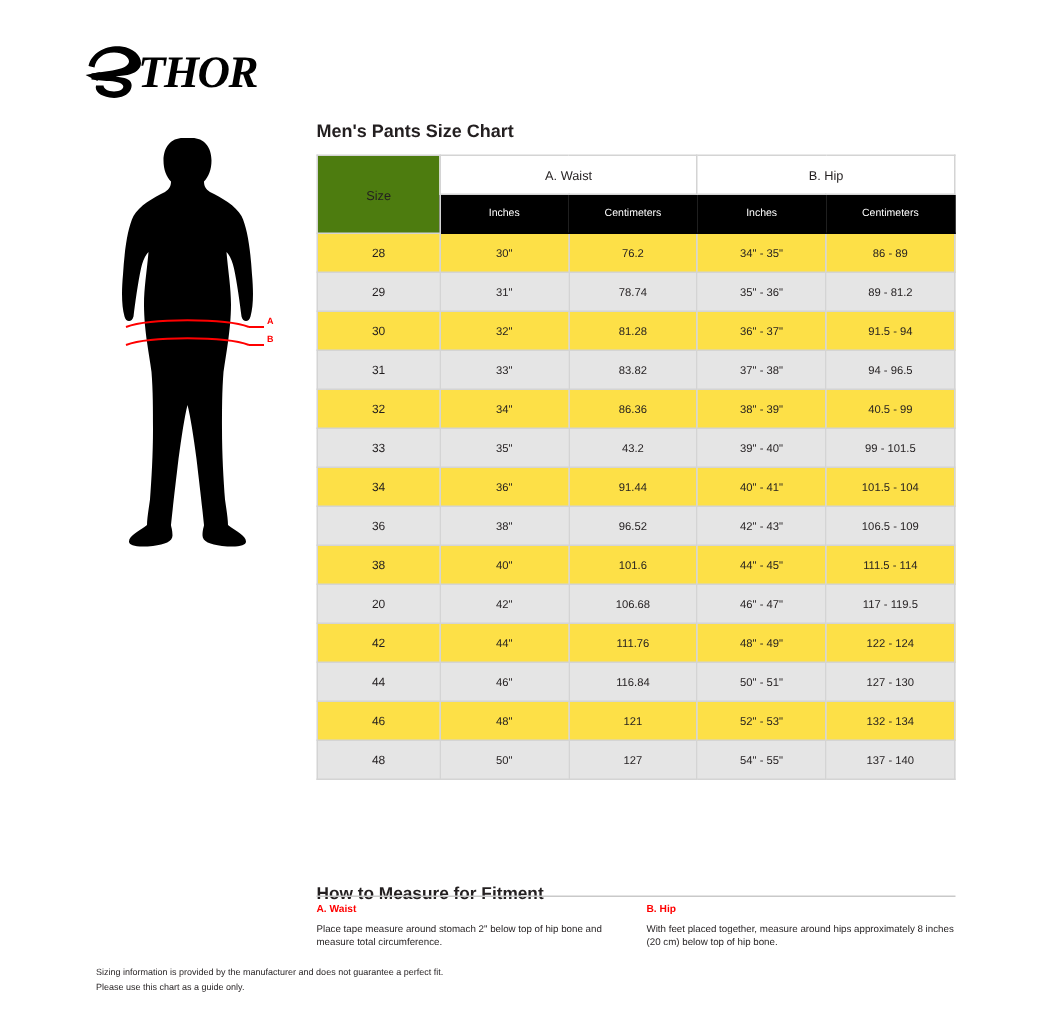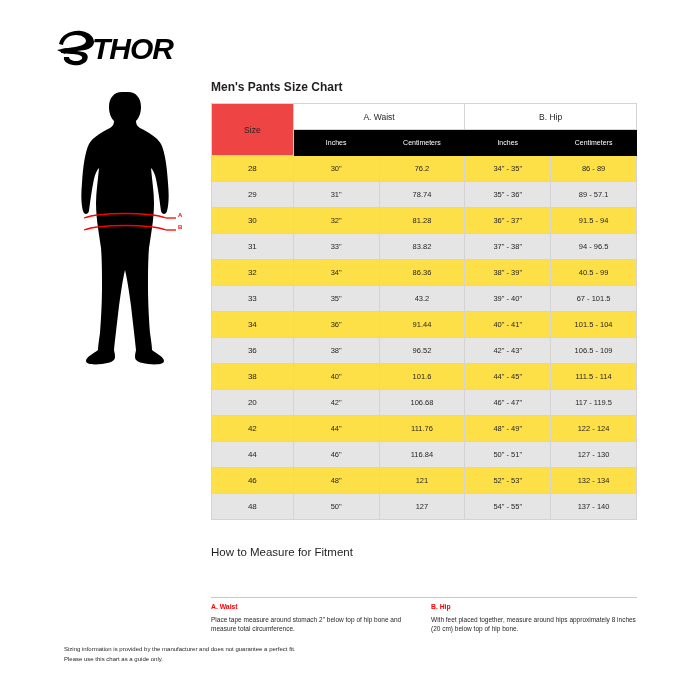--- a/index.html
+++ b/index.html
@@ -18,21 +18,21 @@
 
   
   #logo-area {
     position: absolute;
     left: 57px;
     top: 28px;
     width: 160px;
     height: 40px;
   }
   #logo-wordmark {
-    font-family: Liberation Sans, sans-serif;
+    font-family: Liberation Serif, serif;
     font-weight: bold;
     font-style: italic;
     font-size: 30px;
     letter-spacing: -1px;
     color: #000000;
     position: absolute;
     left: 35px;
     top: 4px;
   }
   #logo-mark {
@@ -89,38 +89,38 @@
   }
   .hdr-sub {
     background: #000000;
     color: #ffffff;
     font-weight: bold;
     font-size: 7px;
     height: 16px;
     border: 1px solid #000000 !important;
   }
   .hdr-size {
-    background: #ef4444;
+    background: #4d7c0f;
     font-weight: bold;
     font-size: 8.5px;
   }
   td.size-cell {
     font-weight: bold;
     font-size: 8px;
   }
   tr.row-alt td { background: #e5e5e5; }
   tr.row-plain td { background: #fde047; }
 
   
   #howto-title {
     position: absolute;
     left: 211px;
-    top: 546px;
+    top: 590px;
     font-size: 11.5px;
-    font-weight: normal;
+    font-weight: bold;
     color: #231f20;
   }
   #howto-rule {
     position: absolute;
     left: 211px;
     top: 597px;
     width: 426px;
     height: 1px;
     background: #c9c9c9;
   }
@@ -257,21 +257,21 @@
         <td>30"</td>
         <td>76.2</td>
         <td>34" - 35"</td>
         <td>86 - 89</td>
       </tr>
       <tr class="row-alt">
         <td class="size-cell">29</td>
         <td>31"</td>
         <td>78.74</td>
         <td>35" - 36"</td>
-        <td>89 - 57.1</td>
+        <td>89 - 81.2</td>
       </tr>
       <tr class="row-plain">
         <td class="size-cell">30</td>
         <td>32"</td>
         <td>81.28</td>
         <td>36" - 37"</td>
         <td>91.5 - 94</td>
       </tr>
       <tr class="row-alt">
         <td class="size-cell">31</td>
@@ -285,21 +285,21 @@
         <td>34"</td>
         <td>86.36</td>
         <td>38" - 39"</td>
         <td>40.5 - 99</td>
       </tr>
       <tr class="row-alt">
         <td class="size-cell">33</td>
         <td>35"</td>
         <td>43.2</td>
         <td>39" - 40"</td>
-        <td>67 - 101.5</td>
+        <td>99 - 101.5</td>
       </tr>
       <tr class="row-plain">
         <td class="size-cell">34</td>
         <td>36"</td>
         <td>91.44</td>
         <td>40" - 41"</td>
         <td>101.5 - 104</td>
       </tr>
       <tr class="row-alt">
         <td class="size-cell">36</td>

